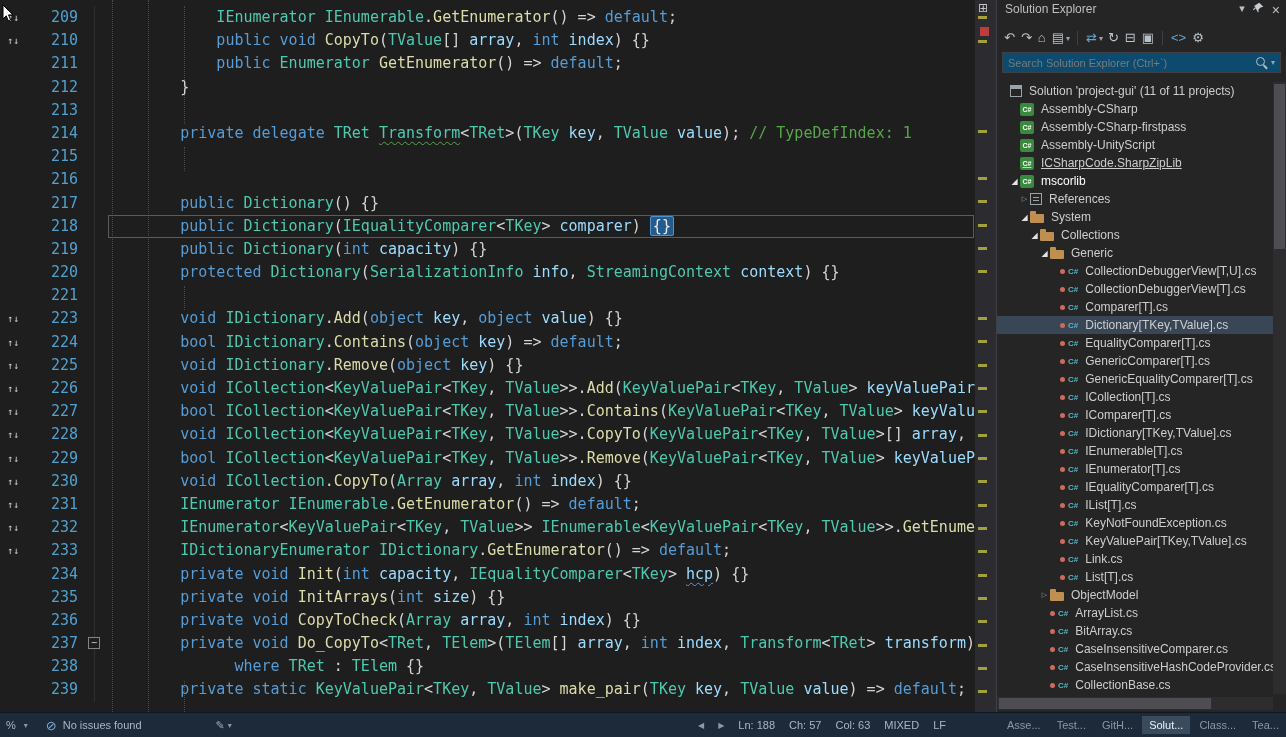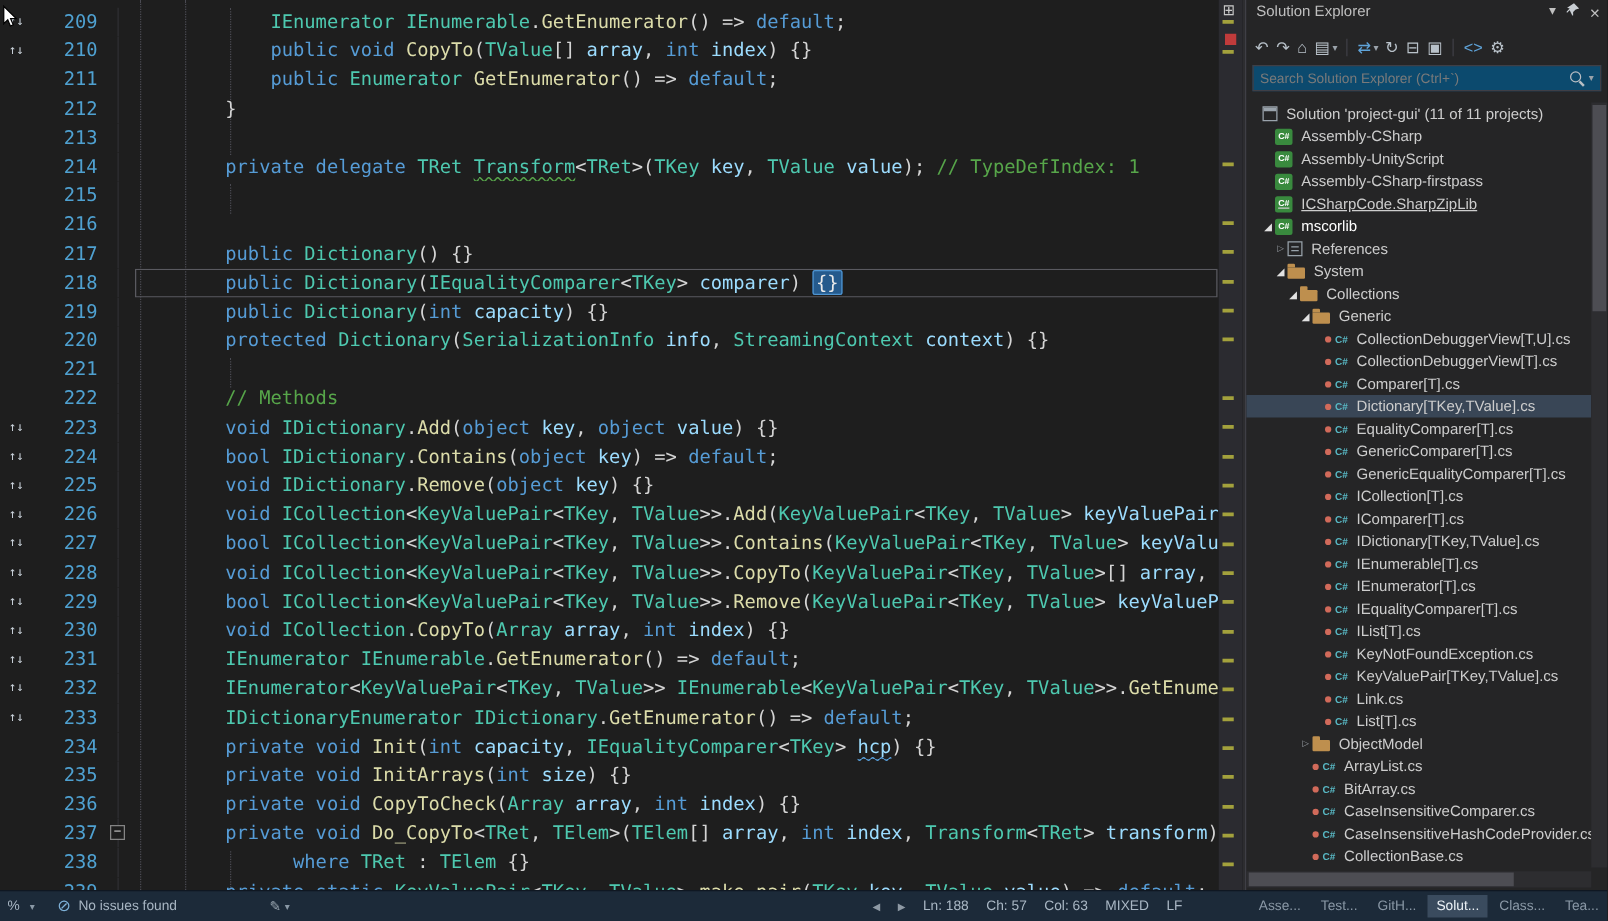--- a/index.html
+++ b/index.html
@@ -116,21 +116,20 @@
         <div class="code-line"><span class="gl"></span><span class="ln">212</span><span class="om"></span><span class="codetext" style="padding-left: 8ch;"><span class="tok-d">}</span></span></div>
         <div class="code-line"><span class="gl"></span><span class="ln">213</span><span class="om"></span><span class="codetext" style="padding-left: 0ch;"></span></div>
         <div class="code-line"><span class="gl"></span><span class="ln">214</span><span class="om"></span><span class="codetext" style="padding-left: 8ch;"><span class="tok-k">private</span><span class="tok-d"> </span><span class="tok-k">delegate</span><span class="tok-d"> </span><span class="tok-t">TRet</span><span class="tok-d"> </span><span class="tok-tsq">Transform</span><span class="tok-d">&lt;</span><span class="tok-t">TRet</span><span class="tok-d">&gt;(</span><span class="tok-t">TKey</span><span class="tok-d"> </span><span class="tok-p">key</span><span class="tok-d">, </span><span class="tok-t">TValue</span><span class="tok-d"> </span><span class="tok-p">value</span><span class="tok-d">); </span><span class="tok-c">// TypeDefIndex: 1</span></span></div>
         <div class="code-line"><span class="gl"></span><span class="ln">215</span><span class="om"></span><span class="codetext" style="padding-left: 0ch;"></span></div>
         <div class="code-line"><span class="gl"></span><span class="ln">216</span><span class="om"></span></div>
         <div class="code-line"><span class="gl"></span><span class="ln">217</span><span class="om"></span><span class="codetext" style="padding-left: 8ch;"><span class="tok-k">public</span><span class="tok-d"> </span><span class="tok-t">Dictionary</span><span class="tok-d">() {}</span></span></div>
         <div class="code-line current"><span class="gl"></span><span class="ln">218</span><span class="om"></span><span class="codetext" style="padding-left: 8ch;"><span class="tok-k">public</span><span class="tok-d"> </span><span class="tok-t">Dictionary</span><span class="tok-d">(</span><span class="tok-t">IEqualityComparer</span><span class="tok-d">&lt;</span><span class="tok-t">TKey</span><span class="tok-d">&gt; </span><span class="tok-p">comparer</span><span class="tok-d">) </span><span class="tok-bh">{}</span></span></div>
         <div class="code-line"><span class="gl"></span><span class="ln">219</span><span class="om"></span><span class="codetext" style="padding-left: 8ch;"><span class="tok-k">public</span><span class="tok-d"> </span><span class="tok-t">Dictionary</span><span class="tok-d">(</span><span class="tok-k">int</span><span class="tok-d"> </span><span class="tok-p">capacity</span><span class="tok-d">) {}</span></span></div>
         <div class="code-line"><span class="gl"></span><span class="ln">220</span><span class="om"></span><span class="codetext" style="padding-left: 8ch;"><span class="tok-k">protected</span><span class="tok-d"> </span><span class="tok-t">Dictionary</span><span class="tok-d">(</span><span class="tok-t">SerializationInfo</span><span class="tok-d"> </span><span class="tok-p">info</span><span class="tok-d">, </span><span class="tok-t">StreamingContext</span><span class="tok-d"> </span><span class="tok-p">context</span><span class="tok-d">) {}</span></span></div>
         <div class="code-line"><span class="gl"></span><span class="ln">221</span><span class="om"></span><span class="codetext" style="padding-left: 0ch;"></span></div>
-        <div class="code-line"><span class="gl"></span><span class="ln">222</span><span class="om"></span><span class="codetext" style="padding-left: 8ch;"><span class="tok-c">// Methods</span></span></div>
         <div class="code-line"><span class="gl">↑↓</span><span class="ln">223</span><span class="om"></span><span class="codetext" style="padding-left: 8ch;"><span class="tok-k">void</span><span class="tok-d"> </span><span class="tok-t">IDictionary</span><span class="tok-d">.</span><span class="tok-m">Add</span><span class="tok-d">(</span><span class="tok-k">object</span><span class="tok-d"> </span><span class="tok-p">key</span><span class="tok-d">, </span><span class="tok-k">object</span><span class="tok-d"> </span><span class="tok-p">value</span><span class="tok-d">) {}</span></span></div>
         <div class="code-line"><span class="gl">↑↓</span><span class="ln">224</span><span class="om"></span><span class="codetext" style="padding-left: 8ch;"><span class="tok-k">bool</span><span class="tok-d"> </span><span class="tok-t">IDictionary</span><span class="tok-d">.</span><span class="tok-m">Contains</span><span class="tok-d">(</span><span class="tok-k">object</span><span class="tok-d"> </span><span class="tok-p">key</span><span class="tok-d">) =&gt; </span><span class="tok-k">default</span><span class="tok-d">;</span></span></div>
         <div class="code-line"><span class="gl">↑↓</span><span class="ln">225</span><span class="om"></span><span class="codetext" style="padding-left: 8ch;"><span class="tok-k">void</span><span class="tok-d"> </span><span class="tok-t">IDictionary</span><span class="tok-d">.</span><span class="tok-m">Remove</span><span class="tok-d">(</span><span class="tok-k">object</span><span class="tok-d"> </span><span class="tok-p">key</span><span class="tok-d">) {}</span></span></div>
         <div class="code-line"><span class="gl">↑↓</span><span class="ln">226</span><span class="om"></span><span class="codetext" style="padding-left: 8ch;"><span class="tok-k">void</span><span class="tok-d"> </span><span class="tok-t">ICollection</span><span class="tok-d">&lt;</span><span class="tok-t">KeyValuePair</span><span class="tok-d">&lt;</span><span class="tok-t">TKey</span><span class="tok-d">, </span><span class="tok-t">TValue</span><span class="tok-d">&gt;&gt;.</span><span class="tok-m">Add</span><span class="tok-d">(</span><span class="tok-t">KeyValuePair</span><span class="tok-d">&lt;</span><span class="tok-t">TKey</span><span class="tok-d">, </span><span class="tok-t">TValue</span><span class="tok-d">&gt; </span><span class="tok-p">keyValuePair</span><span class="tok-d">) {}</span></span></div>
         <div class="code-line"><span class="gl">↑↓</span><span class="ln">227</span><span class="om"></span><span class="codetext" style="padding-left: 8ch;"><span class="tok-k">bool</span><span class="tok-d"> </span><span class="tok-t">ICollection</span><span class="tok-d">&lt;</span><span class="tok-t">KeyValuePair</span><span class="tok-d">&lt;</span><span class="tok-t">TKey</span><span class="tok-d">, </span><span class="tok-t">TValue</span><span class="tok-d">&gt;&gt;.</span><span class="tok-m">Contains</span><span class="tok-d">(</span><span class="tok-t">KeyValuePair</span><span class="tok-d">&lt;</span><span class="tok-t">TKey</span><span class="tok-d">, </span><span class="tok-t">TValue</span><span class="tok-d">&gt; </span><span class="tok-p">keyValuePair</span></span></div>
         <div class="code-line"><span class="gl">↑↓</span><span class="ln">228</span><span class="om"></span><span class="codetext" style="padding-left: 8ch;"><span class="tok-k">void</span><span class="tok-d"> </span><span class="tok-t">ICollection</span><span class="tok-d">&lt;</span><span class="tok-t">KeyValuePair</span><span class="tok-d">&lt;</span><span class="tok-t">TKey</span><span class="tok-d">, </span><span class="tok-t">TValue</span><span class="tok-d">&gt;&gt;.</span><span class="tok-m">CopyTo</span><span class="tok-d">(</span><span class="tok-t">KeyValuePair</span><span class="tok-d">&lt;</span><span class="tok-t">TKey</span><span class="tok-d">, </span><span class="tok-t">TValue</span><span class="tok-d">&gt;[] </span><span class="tok-p">array</span><span class="tok-d">, </span><span class="tok-k">int</span></span></div>
         <div class="code-line"><span class="gl">↑↓</span><span class="ln">229</span><span class="om"></span><span class="codetext" style="padding-left: 8ch;"><span class="tok-k">bool</span><span class="tok-d"> </span><span class="tok-t">ICollection</span><span class="tok-d">&lt;</span><span class="tok-t">KeyValuePair</span><span class="tok-d">&lt;</span><span class="tok-t">TKey</span><span class="tok-d">, </span><span class="tok-t">TValue</span><span class="tok-d">&gt;&gt;.</span><span class="tok-m">Remove</span><span class="tok-d">(</span><span class="tok-t">KeyValuePair</span><span class="tok-d">&lt;</span><span class="tok-t">TKey</span><span class="tok-d">, </span><span class="tok-t">TValue</span><span class="tok-d">&gt; </span><span class="tok-p">keyValuePair</span></span></div>
         <div class="code-line"><span class="gl">↑↓</span><span class="ln">230</span><span class="om"></span><span class="codetext" style="padding-left: 8ch;"><span class="tok-k">void</span><span class="tok-d"> </span><span class="tok-t">ICollection</span><span class="tok-d">.</span><span class="tok-m">CopyTo</span><span class="tok-d">(</span><span class="tok-t">Array</span><span class="tok-d"> </span><span class="tok-p">array</span><span class="tok-d">, </span><span class="tok-k">int</span><span class="tok-d"> </span><span class="tok-p">index</span><span class="tok-d">) {}</span></span></div>
         <div class="code-line"><span class="gl">↑↓</span><span class="ln">231</span><span class="om"></span><span class="codetext" style="padding-left: 8ch;"><span class="tok-t">IEnumerator</span><span class="tok-d"> </span><span class="tok-t">IEnumerable</span><span class="tok-d">.</span><span class="tok-m">GetEnumerator</span><span class="tok-d">() =&gt; </span><span class="tok-k">default</span><span class="tok-d">;</span></span></div>
         <div class="code-line"><span class="gl">↑↓</span><span class="ln">232</span><span class="om"></span><span class="codetext" style="padding-left: 8ch;"><span class="tok-t">IEnumerator</span><span class="tok-d">&lt;</span><span class="tok-t">KeyValuePair</span><span class="tok-d">&lt;</span><span class="tok-t">TKey</span><span class="tok-d">, </span><span class="tok-t">TValue</span><span class="tok-d">&gt;&gt; </span><span class="tok-t">IEnumerable</span><span class="tok-d">&lt;</span><span class="tok-t">KeyValuePair</span><span class="tok-d">&lt;</span><span class="tok-t">TKey</span><span class="tok-d">, </span><span class="tok-t">TValue</span><span class="tok-d">&gt;&gt;.</span><span class="tok-m">GetEnumerator</span></span></div>
@@ -221,26 +220,26 @@
           <span class="tlabel">Solution 'project-gui' (11 of 11 projects)</span>
         </div>
         <div class="trow" style="padding-left: 12px;">
           <span class="arrow"></span>
           <span class="ticon ticon-project">C#</span>
           <span class="tlabel">Assembly-CSharp</span>
         </div>
         <div class="trow" style="padding-left: 12px;">
           <span class="arrow"></span>
           <span class="ticon ticon-project">C#</span>
+          <span class="tlabel">Assembly-CSharp-firstpass</span>
+        </div>
+        <div class="trow" style="padding-left: 12px;">
+          <span class="arrow"></span>
+          <span class="ticon ticon-project">C#</span>
           <span class="tlabel">Assembly-UnityScript</span>
-        </div>
-        <div class="trow" style="padding-left: 12px;">
-          <span class="arrow"></span>
-          <span class="ticon ticon-project">C#</span>
-          <span class="tlabel">Assembly-CSharp-firstpass</span>
         </div>
         <div class="trow" style="padding-left: 12px; text-decoration: underline;">
           <span class="arrow"></span>
           <span class="ticon ticon-project">C#</span>
           <span class="tlabel">ICSharpCode.SharpZipLib</span>
         </div>
         <div class="trow" style="padding-left: 12px;">
           <span class="arrow exp">◢</span>
           <span class="ticon ticon-project">C#</span>
           <span class="tlabel bold">mscorlib</span>

